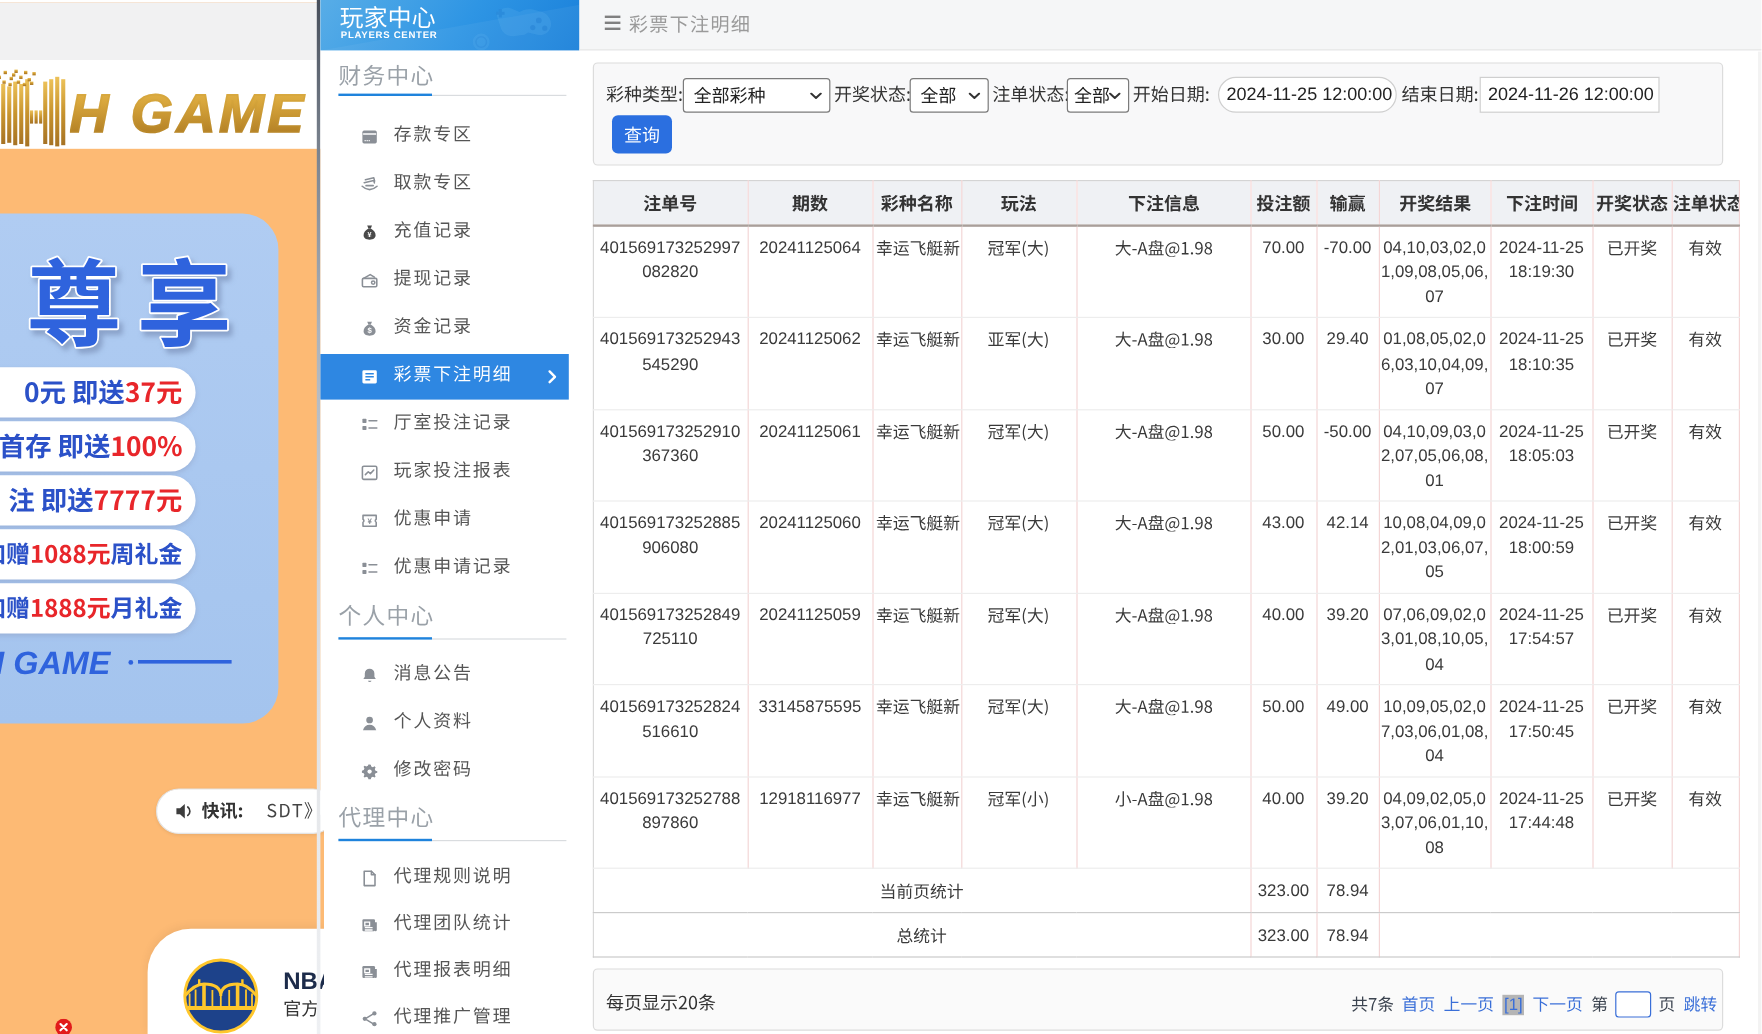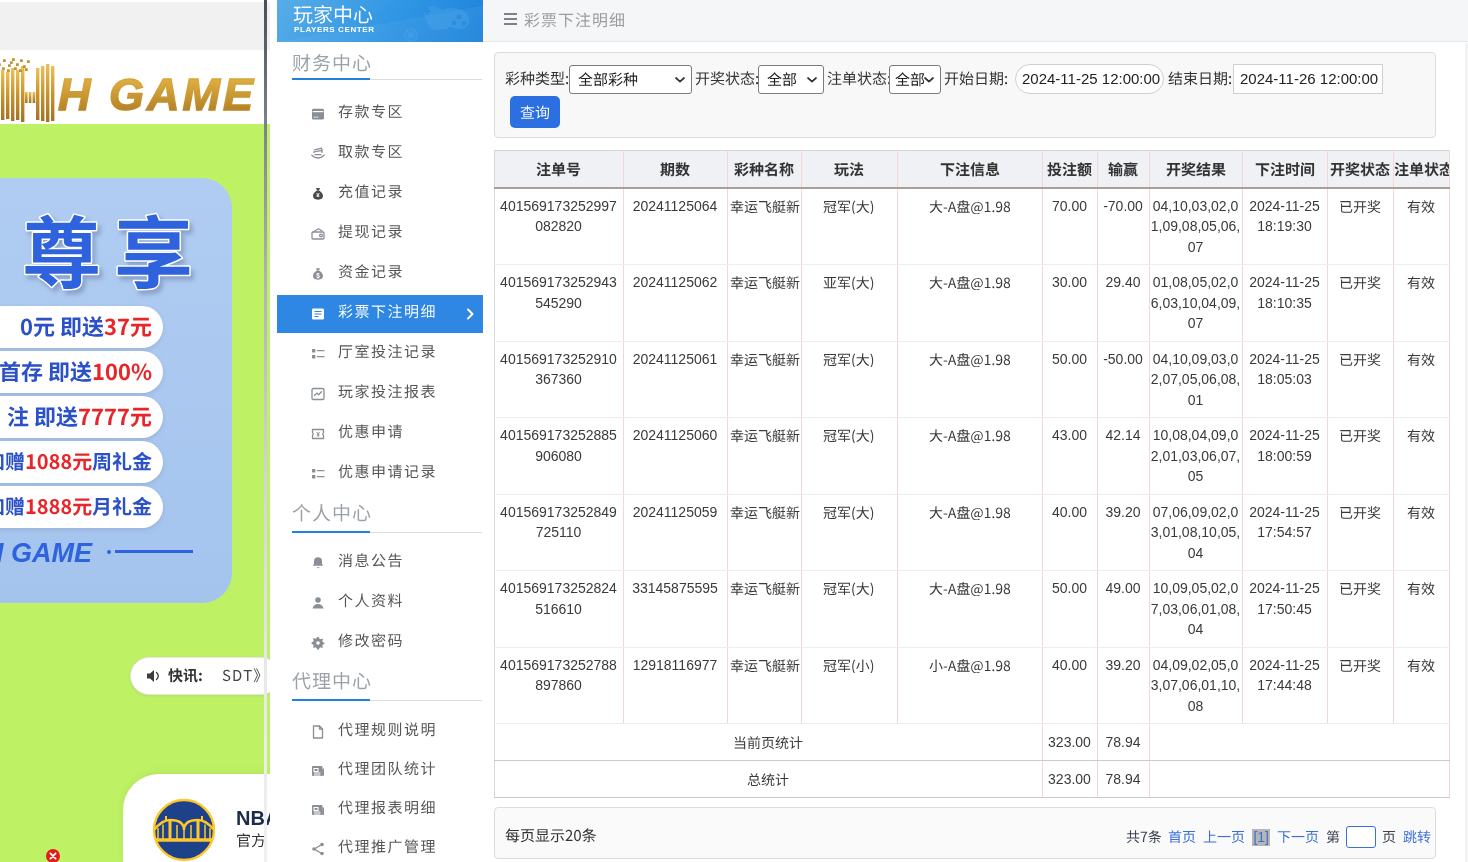--- a/index.html
+++ b/index.html
@@ -188,21 +188,21 @@
         <path id="r8f6c" d="M81 332C89 340 120 346 154 346H243V201L40 167L56 94L243 130V-76H315V144L450 171L447 236L315 213V346H418V414H315V567H243V414H145C177 484 208 567 234 653H417V723H255C264 757 272 791 280 825L206 840C200 801 192 762 183 723H46V653H165C142 571 118 503 107 478C89 435 75 402 58 398C67 380 77 346 81 332ZM426 535V464H573C552 394 531 329 513 278H801C766 228 723 168 682 115C647 138 612 160 579 179L531 131C633 70 752 -22 810 -81L860 -23C830 6 787 40 738 76C802 158 871 253 921 327L868 353L856 348H616L650 464H959V535H671L703 653H923V723H722L750 830L675 840L646 723H465V653H627L594 535Z"></path>
         <path id="r8fd0" d="M380 777V706H884V777ZM68 738C127 697 206 639 245 604L297 658C256 693 175 748 118 786ZM375 119C405 132 449 136 825 169L864 93L931 128C892 204 812 335 750 432L688 403C720 352 756 291 789 234L459 209C512 286 565 384 606 478H955V549H314V478H516C478 377 422 280 404 253C383 221 367 198 349 195C358 174 371 135 375 119ZM252 490H42V420H179V101C136 82 86 38 37 -15L90 -84C139 -18 189 42 222 42C245 42 280 9 320 -16C391 -59 474 -71 597 -71C705 -71 876 -66 944 -61C945 -39 957 0 967 21C864 10 713 2 599 2C488 2 403 9 336 51C297 75 273 95 252 105Z"></path>
         <path id="r90e8" d="M141 628C168 574 195 502 204 455L272 475C263 521 236 591 206 645ZM627 787V-78H694V718H855C828 639 789 533 751 448C841 358 866 284 866 222C867 187 860 155 840 143C829 136 814 133 799 132C779 132 751 132 722 135C734 114 741 83 742 64C771 62 803 62 828 65C852 68 874 74 890 85C923 108 936 156 936 215C936 284 914 363 824 457C867 550 913 664 948 757L897 790L885 787ZM247 826C262 794 278 755 289 722H80V654H552V722H366C355 756 334 806 314 844ZM433 648C417 591 387 508 360 452H51V383H575V452H433C458 504 485 572 508 631ZM109 291V-73H180V-26H454V-66H529V291ZM180 42V223H454V42Z"></path>
         <path id="r91d1" d="M198 218C236 161 275 82 291 34L356 62C340 111 299 187 260 242ZM733 243C708 187 663 107 628 57L685 33C721 79 767 152 804 215ZM499 849C404 700 219 583 30 522C50 504 70 475 82 453C136 473 190 497 241 526V470H458V334H113V265H458V18H68V-51H934V18H537V265H888V334H537V470H758V533C812 502 867 476 919 457C931 477 954 506 972 522C820 570 642 674 544 782L569 818ZM746 540H266C354 592 435 656 501 729C568 660 655 593 746 540Z"></path>
         <path id="r961f" d="M101 799V-78H172V731H332C309 664 277 576 246 504C323 425 345 357 345 302C345 272 339 245 322 234C312 228 301 226 288 225C272 224 251 225 226 226C239 206 246 175 247 156C271 155 297 155 319 157C340 160 359 166 374 176C404 197 416 240 416 295C416 358 399 430 320 513C356 592 396 689 427 770L374 802L362 799ZM621 839C620 497 626 146 342 -27C363 -41 387 -63 399 -82C551 15 625 162 662 331C700 190 772 17 918 -80C930 -61 952 -38 974 -24C749 118 704 439 689 533C697 633 697 736 698 839Z"></path>
         <path id="r9875" d="M464 462V281C464 174 421 55 50 -19C66 -35 87 -64 96 -80C485 4 541 143 541 280V462ZM545 110C661 56 812 -27 885 -83L932 -23C854 32 703 111 589 161ZM171 595V128H248V525H760V130H839V595H478C497 630 517 673 535 715H935V785H74V715H449C437 676 419 631 403 595Z"></path>
         <path id="r98de" d="M863 705C814 645 737 570 667 512C662 594 660 684 659 781H67V703H584C595 238 644 -51 856 -52C927 -51 951 -2 961 156C943 164 920 183 902 200C898 88 888 26 859 25C752 25 699 173 675 410C761 362 854 302 903 258L943 318C892 361 796 420 710 466C784 523 867 600 932 668Z"></path>
         <path id="r9996" d="M243 312H755V210H243ZM243 373V472H755V373ZM243 150H755V44H243ZM228 815C259 782 294 736 313 702H54V632H456C450 602 442 568 433 539H168V-80H243V-23H755V-80H833V539H512L546 632H949V702H696C725 737 757 779 785 820L702 842C681 800 643 742 611 702H345L389 725C370 758 331 808 294 844Z"></path>
       </defs>
     </svg>
-    <div class="abs" style="left:0;top:0;width:270px;height:862px;background:#bef264;overflow:hidden">
+    <div class="abs" style="left:0;top:0;width:270px;height:862px;background:#fdba74;overflow:hidden">
       <div class="abs" style="left:0;top:0;width:270px;height:2px;background:#fff"></div>
       <div class="abs" style="left:0;top:2px;width:270px;height:48px;background:#f1f1f2"></div>
       <div class="abs" style="left:0;top:50px;width:270px;height:74px;background:#fff"></div>
       <svg class="abs" style="left:-4px;top:56px" width="62" height="68" viewBox="0 0 62 68">
 <defs>
           <linearGradient id="gold" x1="0" y1="0" x2="0" y2="1">
             <stop offset="0" stop-color="#ecc158"></stop>
             <stop offset=".5" stop-color="#c8942e"></stop>
             <stop offset="1" stop-color="#a67224"></stop>
           </linearGradient>
@@ -401,21 +401,21 @@
             <use href="#r65b9" x="1000"></use>
           </g>
         </svg>
       </div>
       <svg class="abs" style="left:46px;top:849px" width="14" height="14" viewBox="0 0 14 14">
         <circle cx="7" cy="7" r="7" fill="#e21b1b"></circle>
         <path d="M4.4 4.4l5.2 5.2M9.6 4.4L4.4 9.6" stroke="#fff" stroke-width="1.8" stroke-linecap="round"></path>
       </svg>
     </div>
     <div class="abs" style="left:264px;top:0;width:3px;height:862px;background:linear-gradient(#474e5a 0%,#79818d 14%,#abb2bb 32%,#d0d4da 55%,#e6e8eb 78%,#eef0f3 100%)"></div>
-    <div class="abs" style="left:277px;top:0;width:216px;height:679px;background:#fff">
+    <div class="abs" style="left:267px;top:0;width:216px;height:679px;background:#fff">
       <div class="abs" style="left:0;top:0;width:216px;height:42px;background:linear-gradient(125deg,#58ade7 0%,#2e95e4 55%,#1a80da 100%);overflow:hidden">
 <svg class="abs" style="left:0;top:0" width="216" height="42" viewBox="0 0 216 42">
           <path d="M0 42L216 4v38z" fill="#ffffff" opacity="0.05"></path>
 <g opacity="0.4" transform="translate(14,-1)">
             <path d="M133 14c1-5 7-8 12-6l7 3c3-2 7-3 11-2l8 2c5 2 8 7 7 12s-6 8-11 7l-8-2-3 2-8 1c-6 1-11-3-12-8z" fill="#6cbbf2" opacity="0.5"></path>
 <path d="M136 8.5v7M132.5 12h7" stroke="#2b7fd0" stroke-width="2.6" fill="none" opacity="0.8"></path>
             <circle cx="168" cy="18" r="2.4" fill="#2b7fd0" opacity="0.8"></circle>
             <circle cx="163" cy="24" r="2.2" fill="#2b7fd0" opacity="0.8"></circle>
             <circle cx="173" cy="24.5" r="2.2" fill="#2b7fd0" opacity="0.8"></circle>
 <circle cx="120" cy="36" r="7" fill="#6cbbf2" opacity="0.45"></circle>

